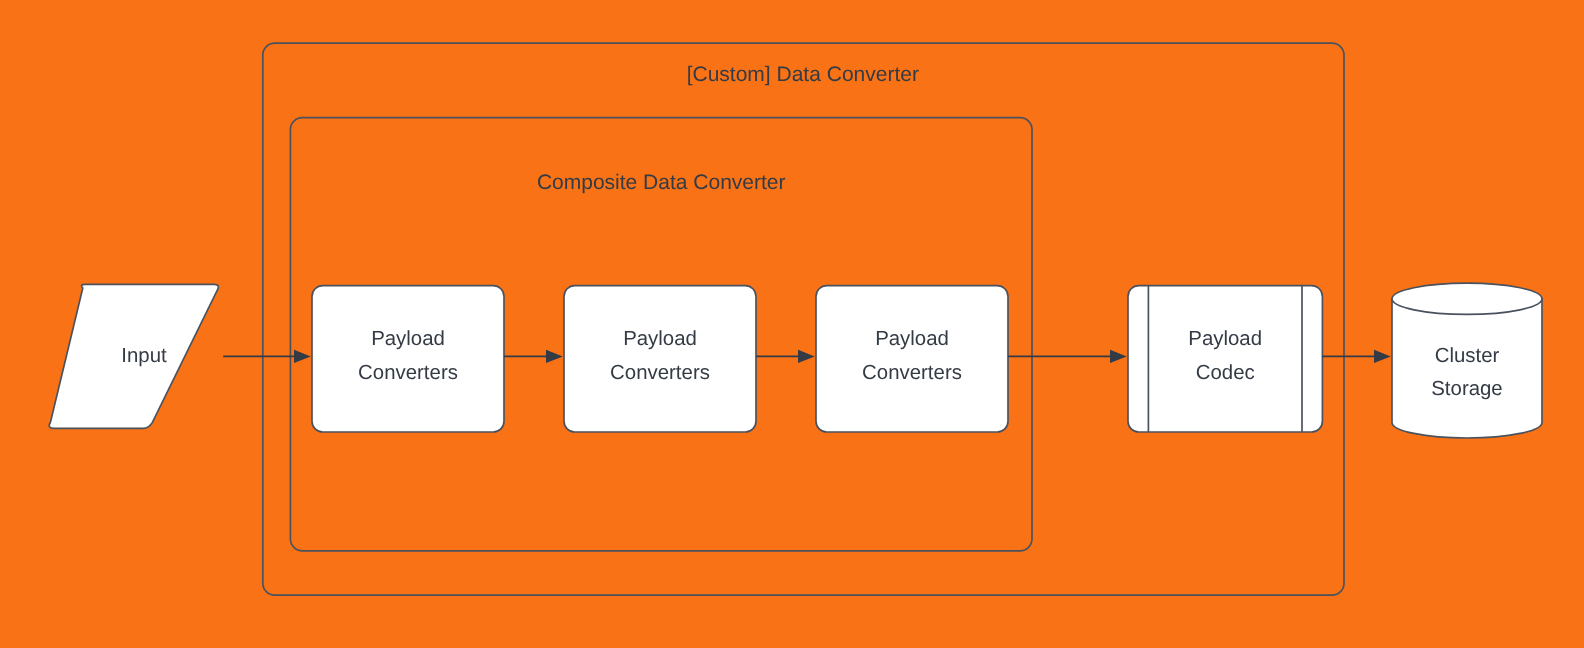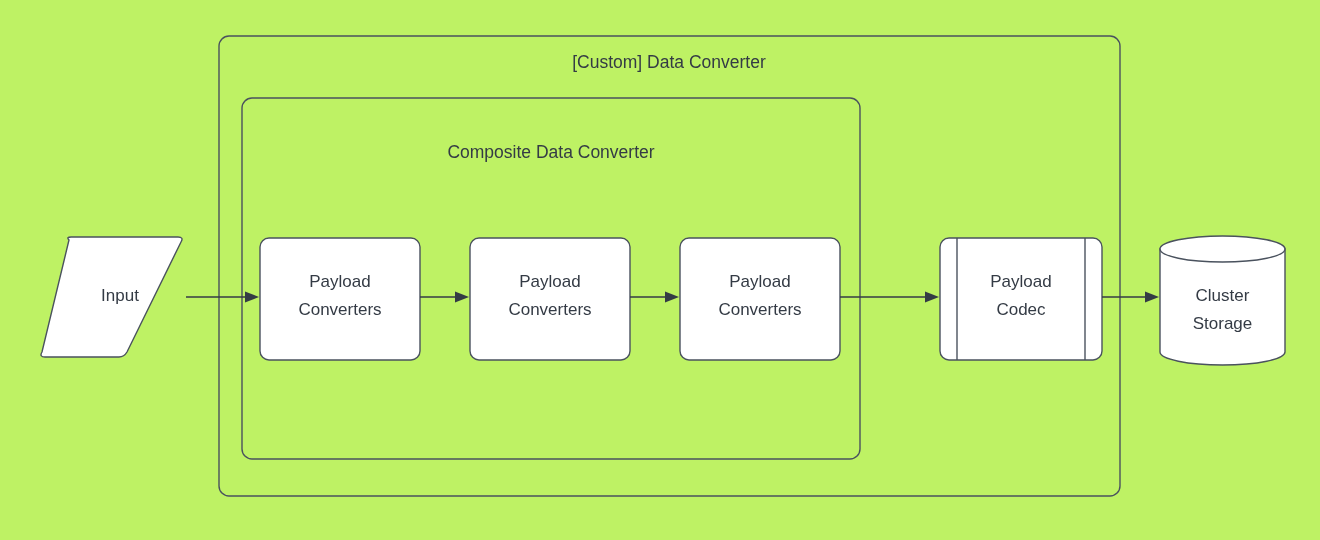--- a/index.html
+++ b/index.html
@@ -9,21 +9,21 @@
     background: #ffffff;
   }
   body {
     font-family: "Liberation Sans", sans-serif;
     color: #2f3a45;
   }
   #canvas {
     position: relative;
     width: 1320px;
     height: 540px;
-    background: #bef264;
+    background: #f97316;
     overflow: hidden;
   }
   svg.diagram {
     position: absolute;
     left: 0;
     top: 0;
     width: 1320px;
     height: 540px;
     display: block;
   }

